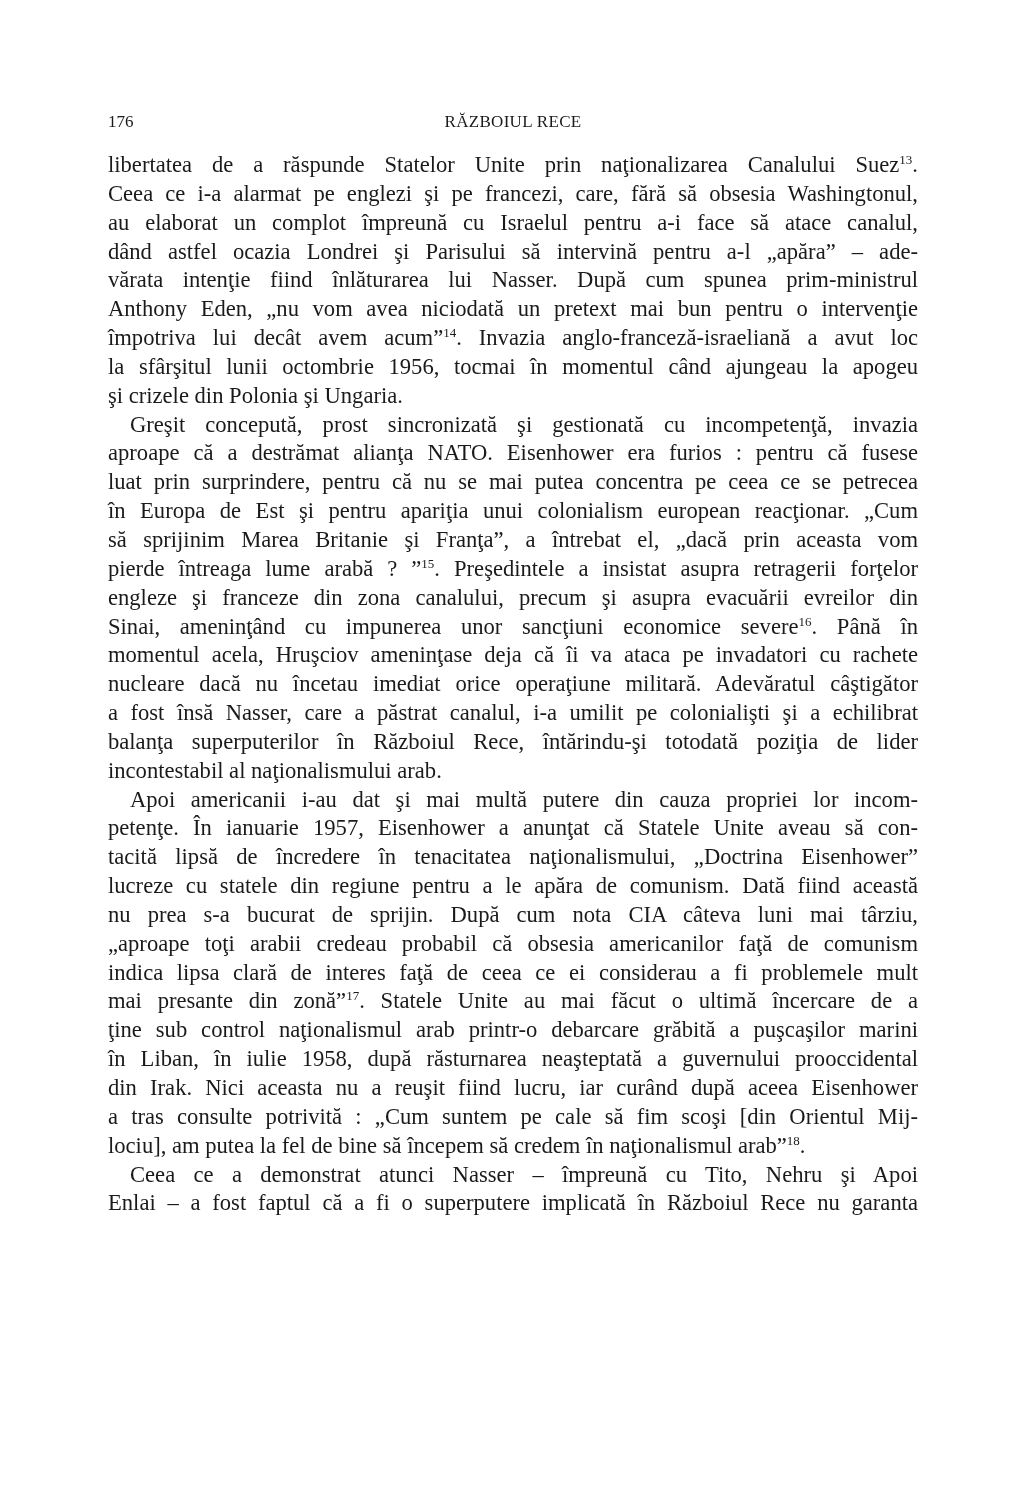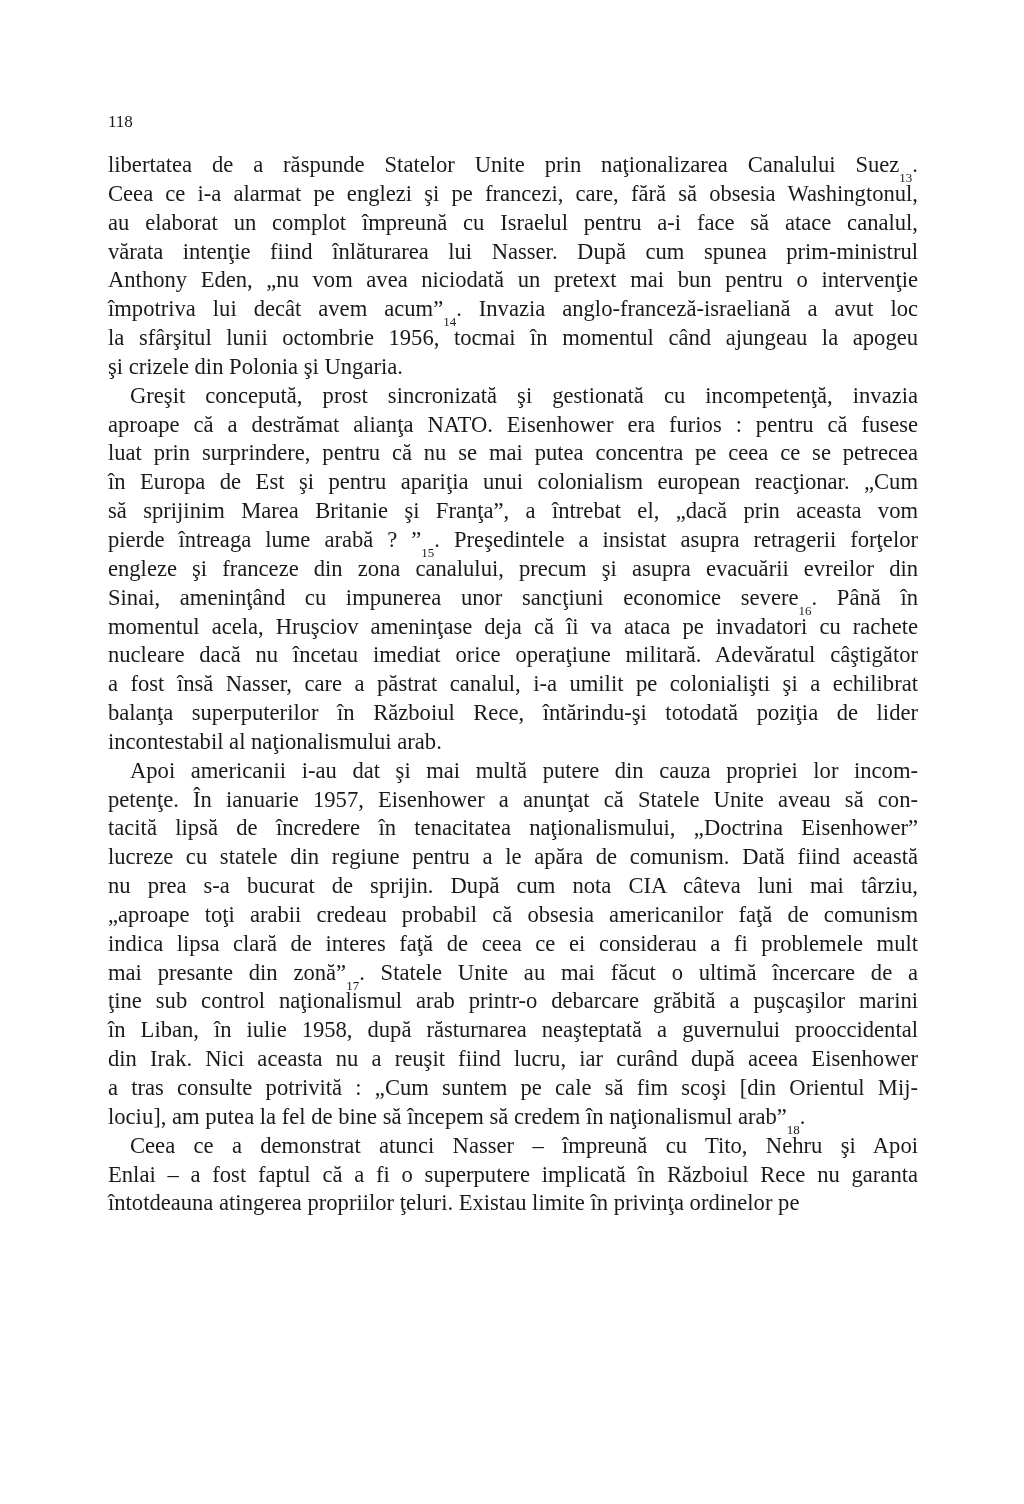--- a/index.html
+++ b/index.html
@@ -8,34 +8,36 @@
   .page { position: absolute; left: 108px; top: 0; width: 810px; }
   .header { position: absolute; top: 112px; left: 0; width: 810px; height: 24px; font-size: 17px; }
   .page-num { position: absolute; left: 0; top: 0; }
   .running-title { position: absolute; left: 0; right: 0; top: 0; text-align: center; letter-spacing: 0.3px; }
   .body { position: absolute; top: 151px; left: 0; width: 810px; }
   .line { display: block; height: 28.85px; line-height: 28.85px; font-size: 22.6px;
           text-align: justify; text-align-last: justify; white-space: nowrap; overflow: visible; }
   .line.last { text-align-last: left; }
   .line.indent { padding-left: 22px; font-family: Liberation Serif, serif; }
   .para { margin: 0; padding: 0; }
-  sup { font-size: 13px; vertical-align: top; line-height: 1; position: relative; top: 20px; }
+  sup { font-size: 13px; vertical-align: top; line-height: 1; position: relative; top: 2px; }
 </style>
 </head>
 <body>
 
 <div class="page">
   <div class="header">
-    <span class="page-num">118</span>
+    <span class="page-num">176</span>
+    <span class="running-title">RĂZBOIUL RECE</span>
   </div>
   <div class="body" id="body">
       <div class="para">
         <span class="line"><span>libertatea de a răspunde Statelor Unite prin naţionalizarea Canalului Suez</span><sup>13</sup><span>.</span></span>
         <span class="line"><span>Ceea ce i-a alarmat pe englezi şi pe francezi, care, fără să obsesia Washingtonul,</span></span>
         <span class="line"><span>au elaborat un complot împreună cu Israelul pentru a-i face să atace canalul,</span></span>
+        <span class="line"><span>dând astfel ocazia Londrei şi Parisului să intervină pentru a-l „apăra” – ade-</span></span>
         <span class="line"><span>vărata intenţie fiind înlăturarea lui Nasser. După cum spunea prim-ministrul</span></span>
         <span class="line"><span>Anthony Eden, „nu vom avea niciodată un pretext mai bun pentru o intervenţie</span></span>
         <span class="line"><span>împotriva lui decât avem acum”</span><sup>14</sup><span>. Invazia anglo-franceză-israeliană a avut loc</span></span>
         <span class="line"><span>la sfârşitul lunii octombrie 1956, tocmai în momentul când ajungeau la apogeu</span></span>
         <span class="line last"><span>şi crizele din Polonia şi Ungaria.</span></span>
       </div>
       <div class="para">
         <span class="line indent"><span>Greşit concepută, prost sincronizată şi gestionată cu incompetenţă, invazia</span></span>
         <span class="line"><span>aproape că a destrămat alianţa NATO. Eisenhower era furios : pentru că fusese</span></span>
         <span class="line"><span>luat prin surprindere, pentru că nu se mai putea concentra pe ceea ce se petrecea</span></span>
@@ -61,16 +63,15 @@
         <span class="line"><span>mai presante din zonă”</span><sup>17</sup><span>. Statele Unite au mai făcut o ultimă încercare de a</span></span>
         <span class="line"><span>ţine sub control naţionalismul arab printr-o debarcare grăbită a puşcaşilor marini</span></span>
         <span class="line"><span>în Liban, în iulie 1958, după răsturnarea neaşteptată a guvernului prooccidental</span></span>
         <span class="line"><span>din Irak. Nici aceasta nu a reuşit fiind lucru, iar curând după aceea Eisenhower</span></span>
         <span class="line"><span>a tras consulte potrivită : „Cum suntem pe cale să fim scoşi [din Orientul Mij-</span></span>
         <span class="line last"><span>lociu], am putea la fel de bine să începem să credem în naţionalismul arab”</span><sup>18</sup><span>.</span></span>
       </div>
       <div class="para">
         <span class="line indent"><span>Ceea ce a demonstrat atunci Nasser – împreună cu Tito, Nehru şi Apoi</span></span>
         <span class="line"><span>Enlai – a fost faptul că a fi o superputere implicată în Războiul Rece nu garanta</span></span>
-        <span class="line last"><span>întotdeauna atingerea propriilor ţeluri. Existau limite în privinţa ordinelor pe</span></span>
       </div>
     </div>
 </div>
 
 </body></html>

